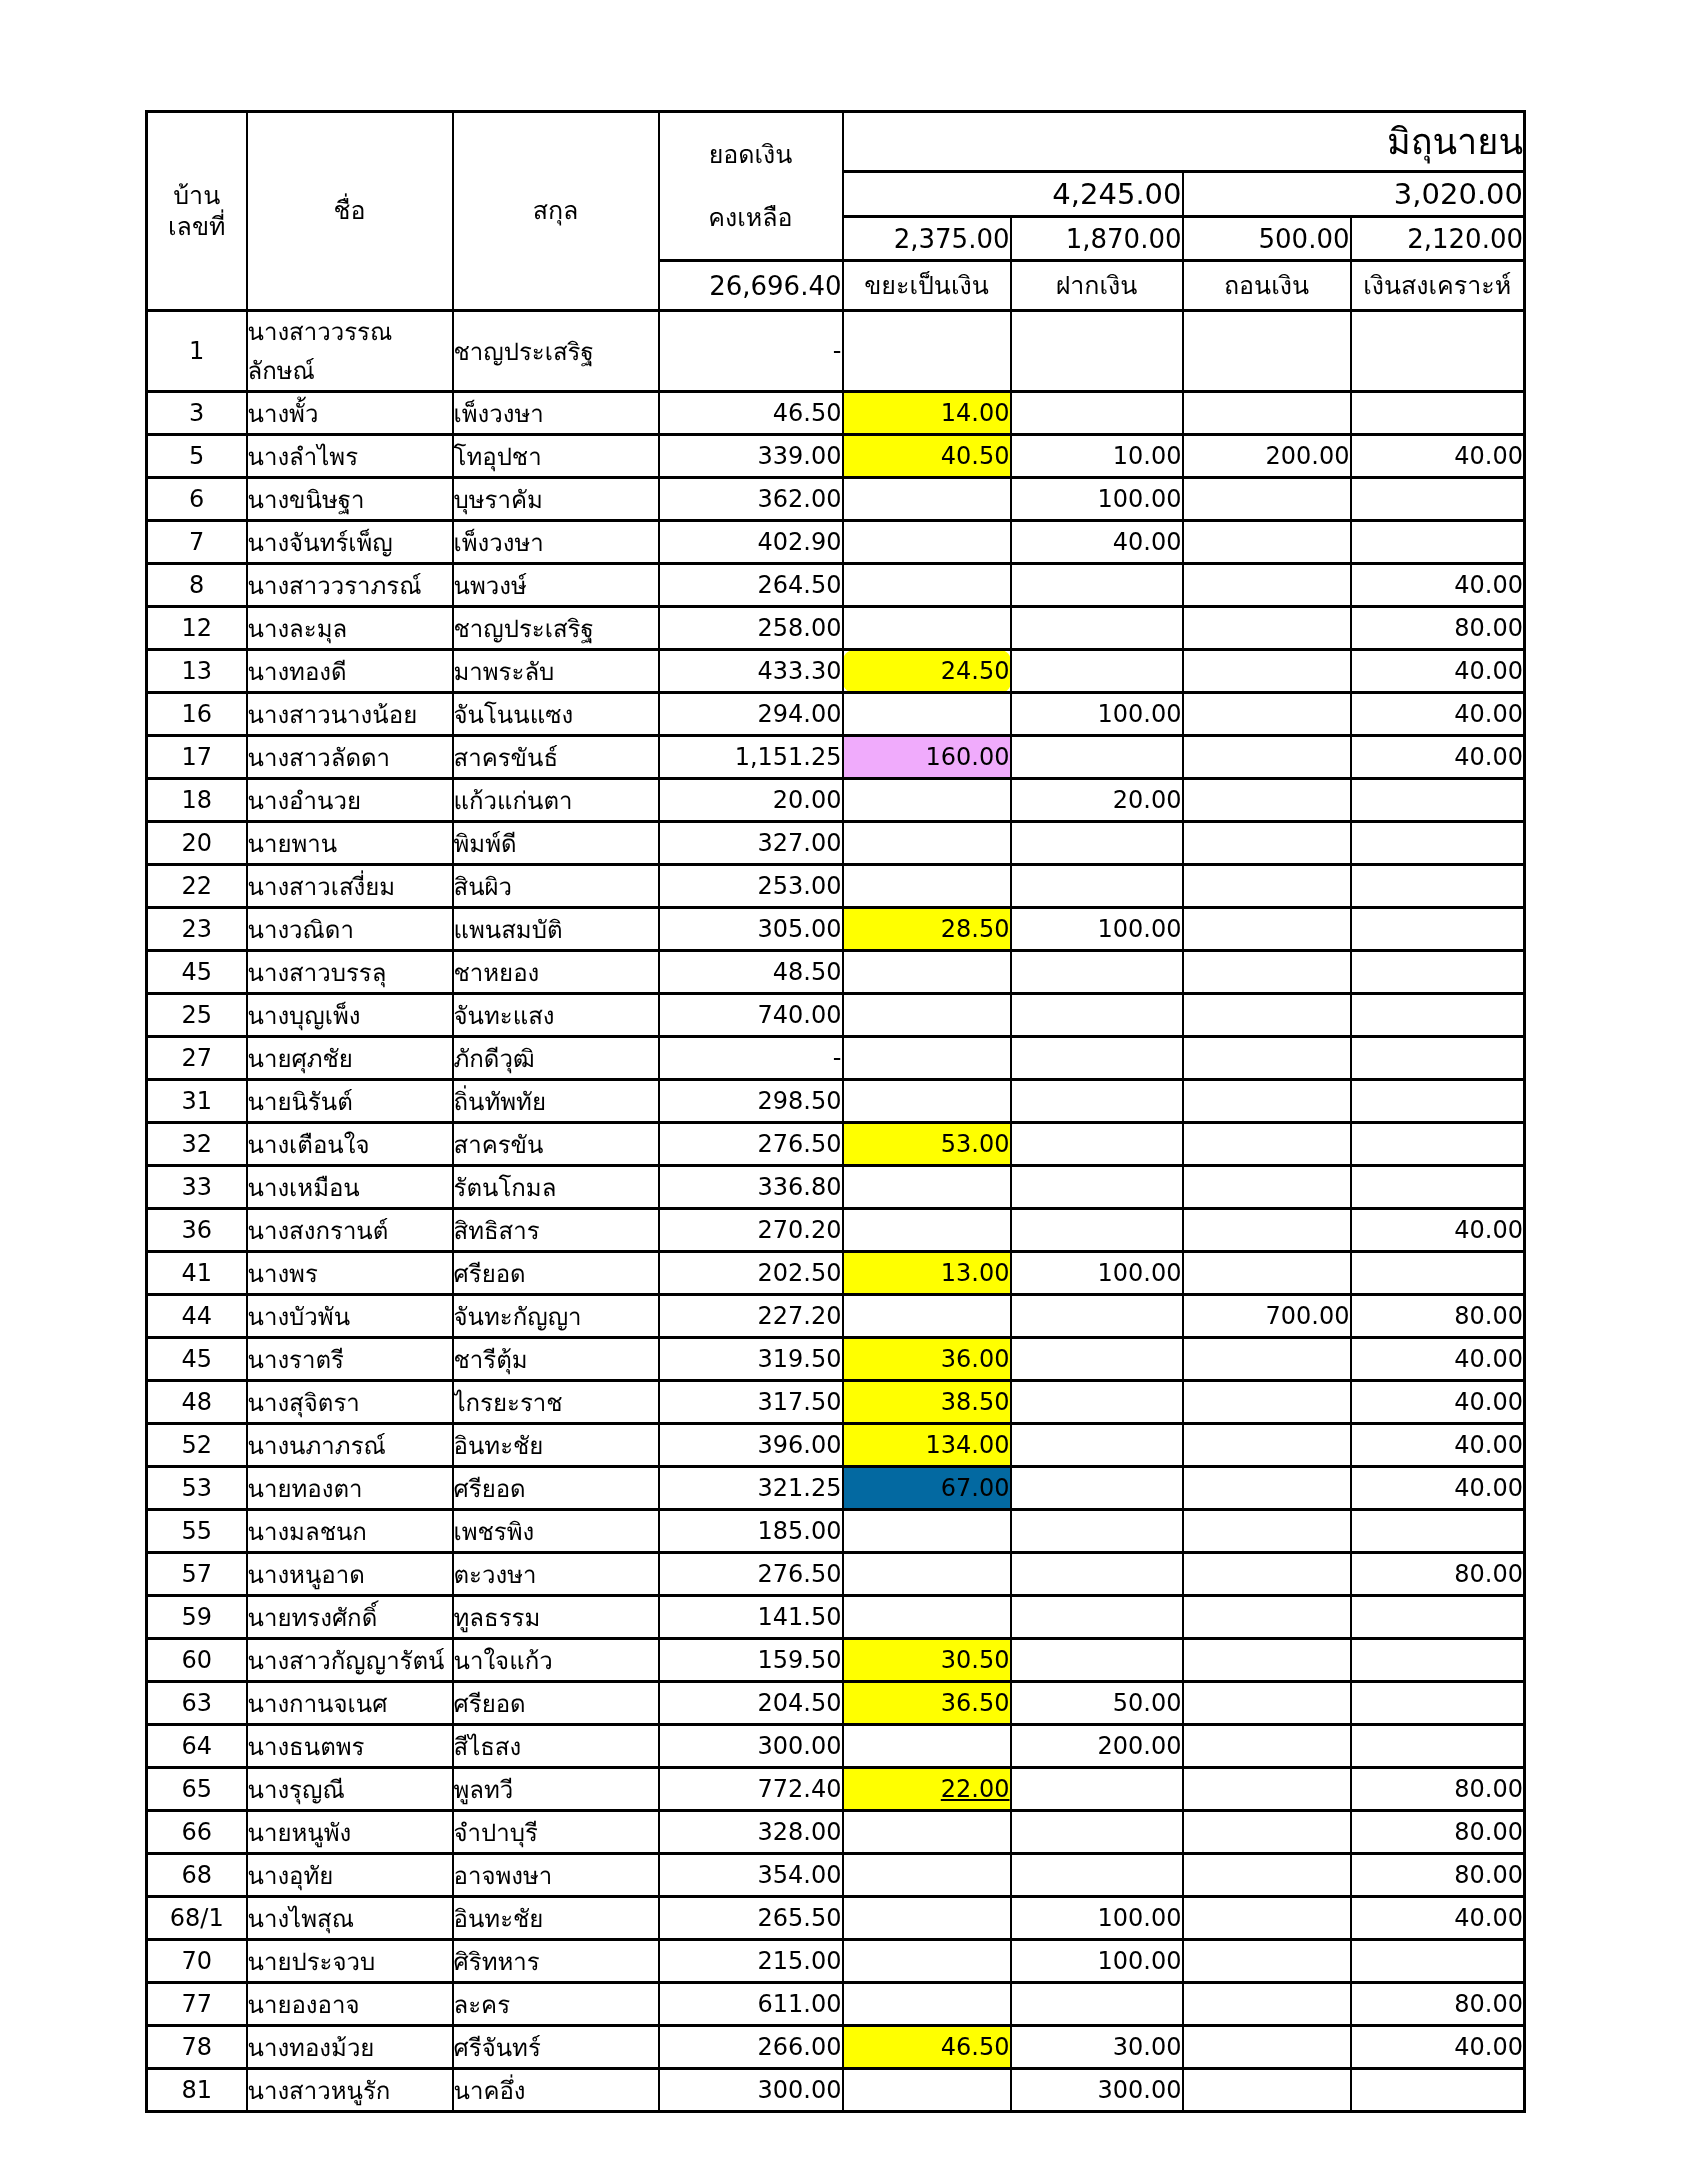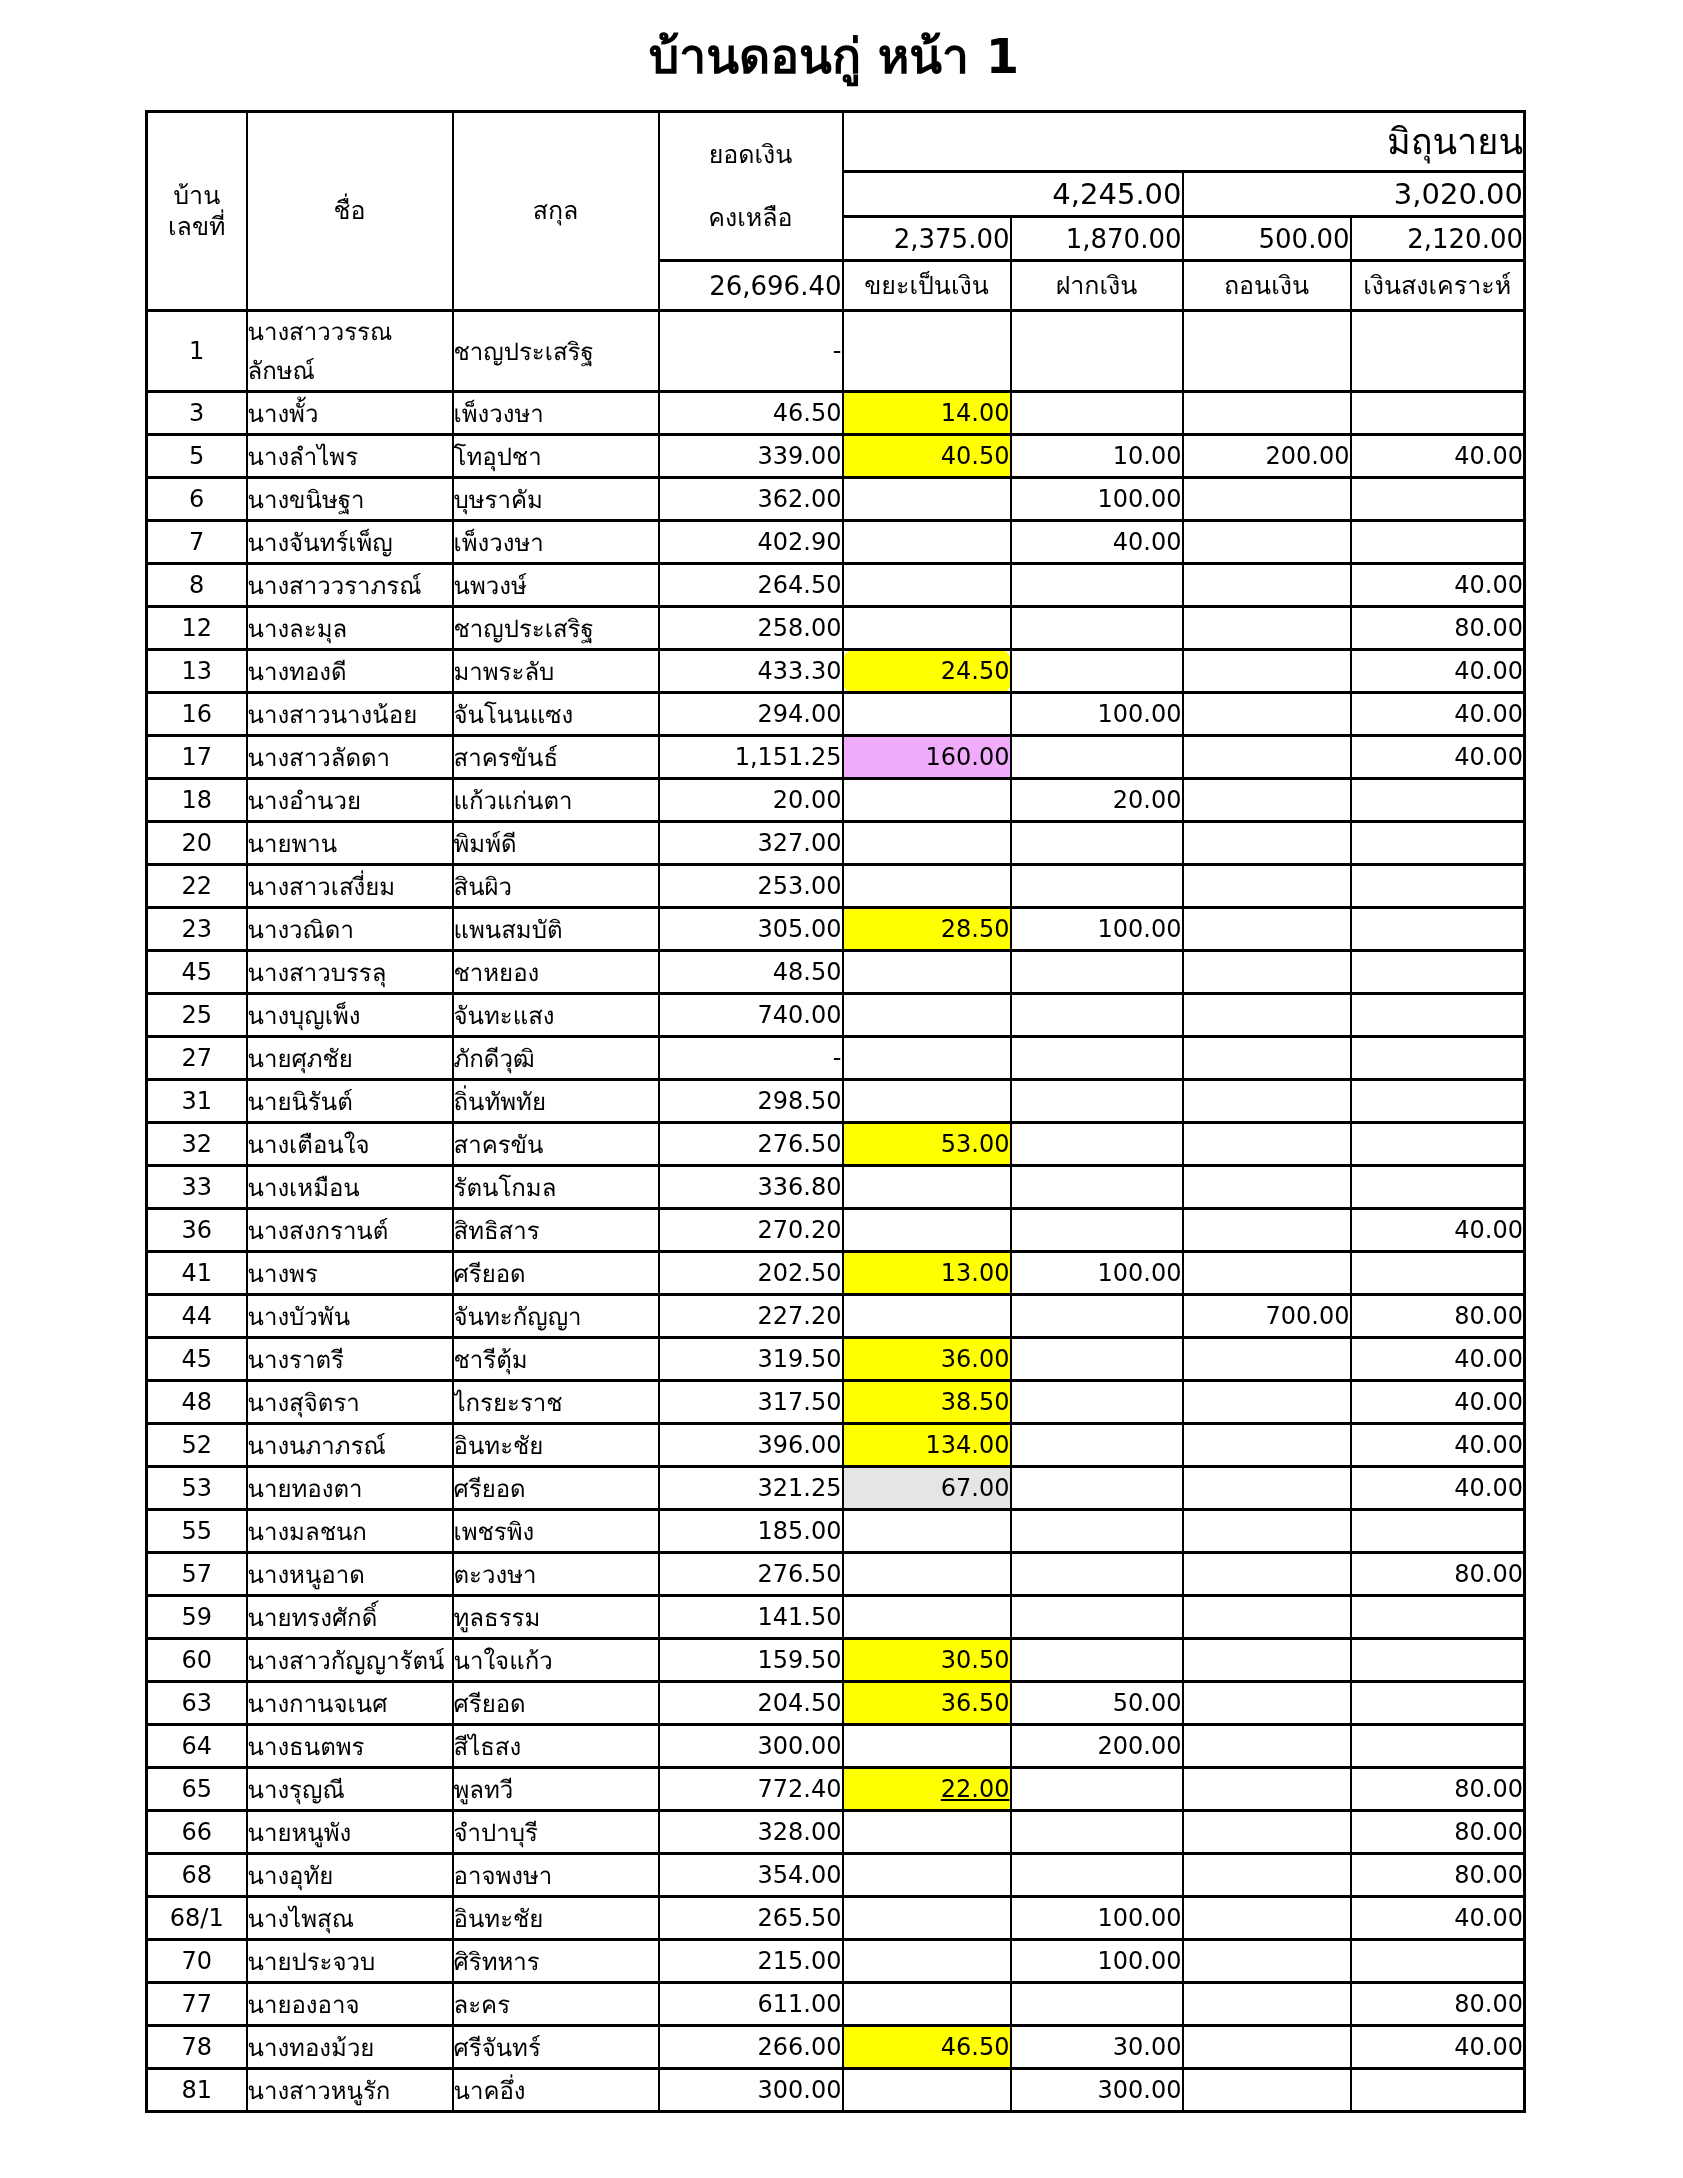--- a/index.html
+++ b/index.html
@@ -49,21 +49,20 @@
   .c-name{font-size:24px;text-align:left;padding-left:6px;}
   .c-num{font-size:24px;text-align:right;padding-right:10px;}
   .dash{padding-right:48px;}
   .b{font-weight:bold;}
 </style>
 </head>
 <body>
 
 <div id="page">
 
-  <div id="title">บ้านดอนกู่ หน้า 1</div>
 
   <table id="sheet">
     <colgroup>
       <col style="width:100px">
       <col style="width:206px">
       <col style="width:206px">
       <col style="width:184px">
       <col style="width:168px">
       <col style="width:172px">
       <col style="width:168px">
@@ -357,21 +356,21 @@
           <td class="c-num" style="background: rgb(255, 255, 0);">134.00</td>
           <td class="c-num"></td>
           <td class="c-num"></td>
           <td class="c-num">40.00</td>
         </tr>
         <tr class="drow">
           <td class="c-no">53</td>
           <td class="c-name">นายทองตา</td>
           <td class="c-name">ศรียอด</td>
           <td class="c-num">321.25</td>
-          <td class="c-num" style="background: #e5e5e5;">67.00</td>
+          <td class="c-num" style="background: #0369a1;">67.00</td>
           <td class="c-num"></td>
           <td class="c-num"></td>
           <td class="c-num">40.00</td>
         </tr>
         <tr class="drow">
           <td class="c-no">55</td>
           <td class="c-name">นางมลชนก</td>
           <td class="c-name">เพชรพิง</td>
           <td class="c-num">185.00</td>
           <td class="c-num"></td>

